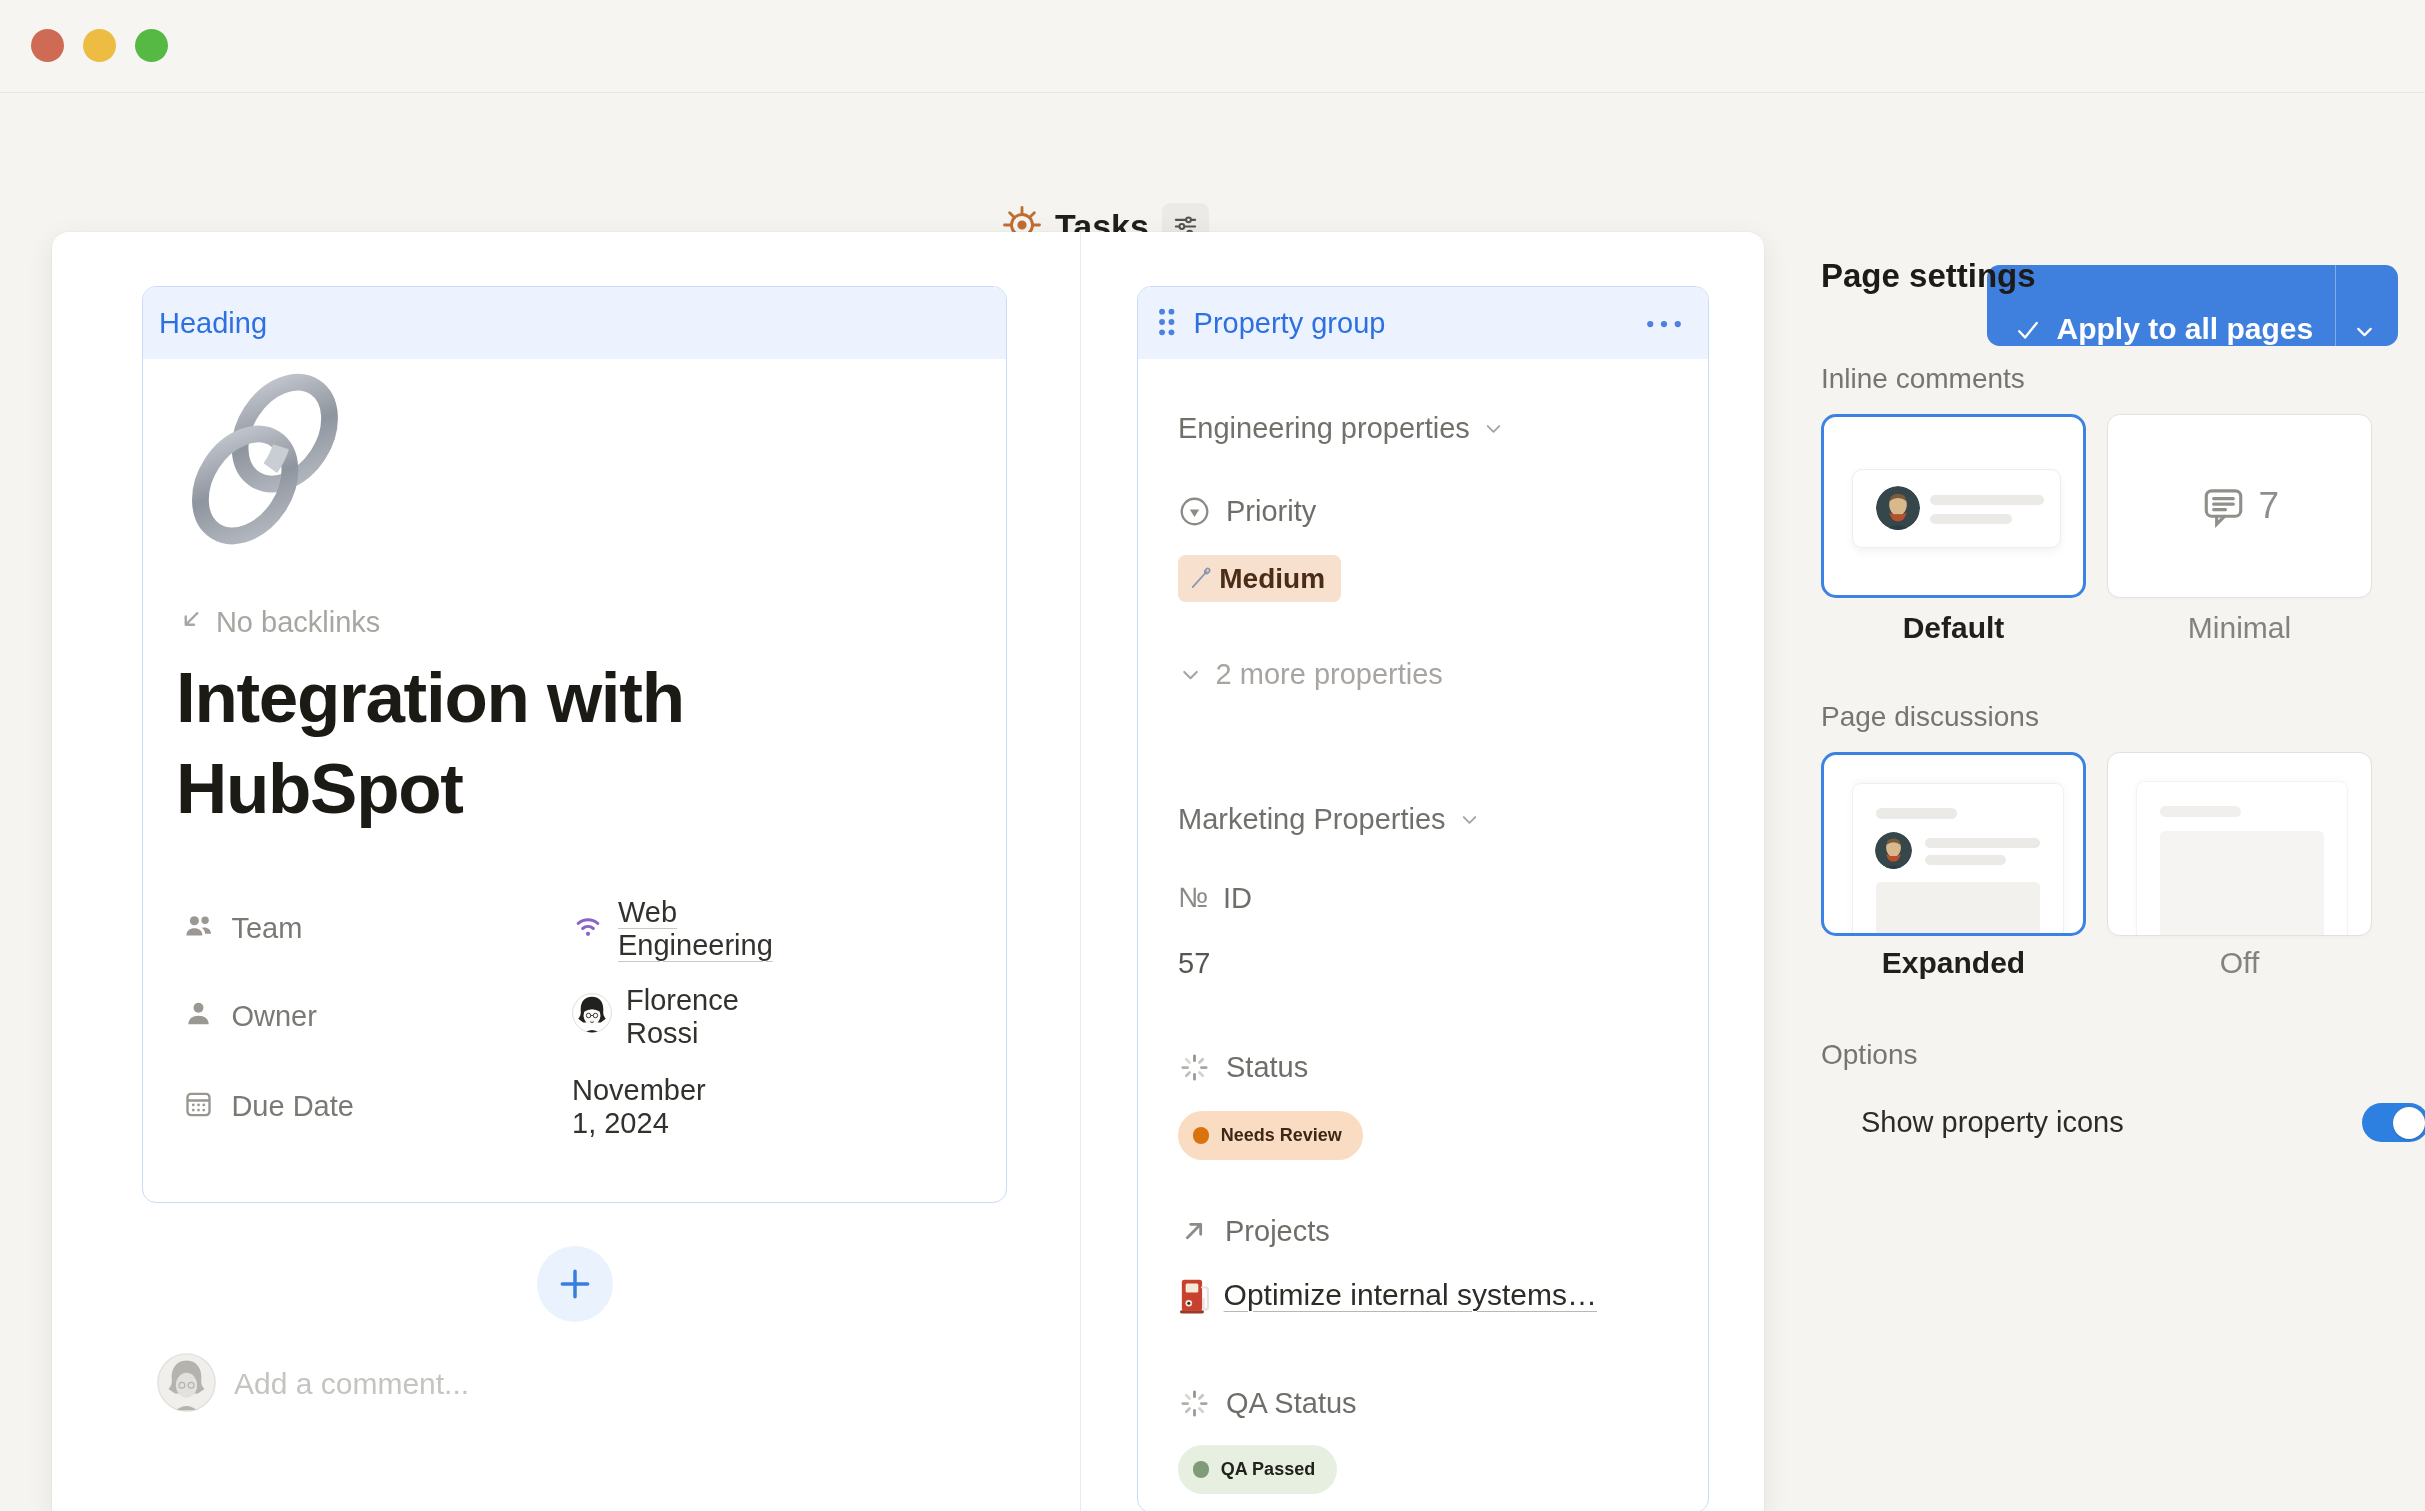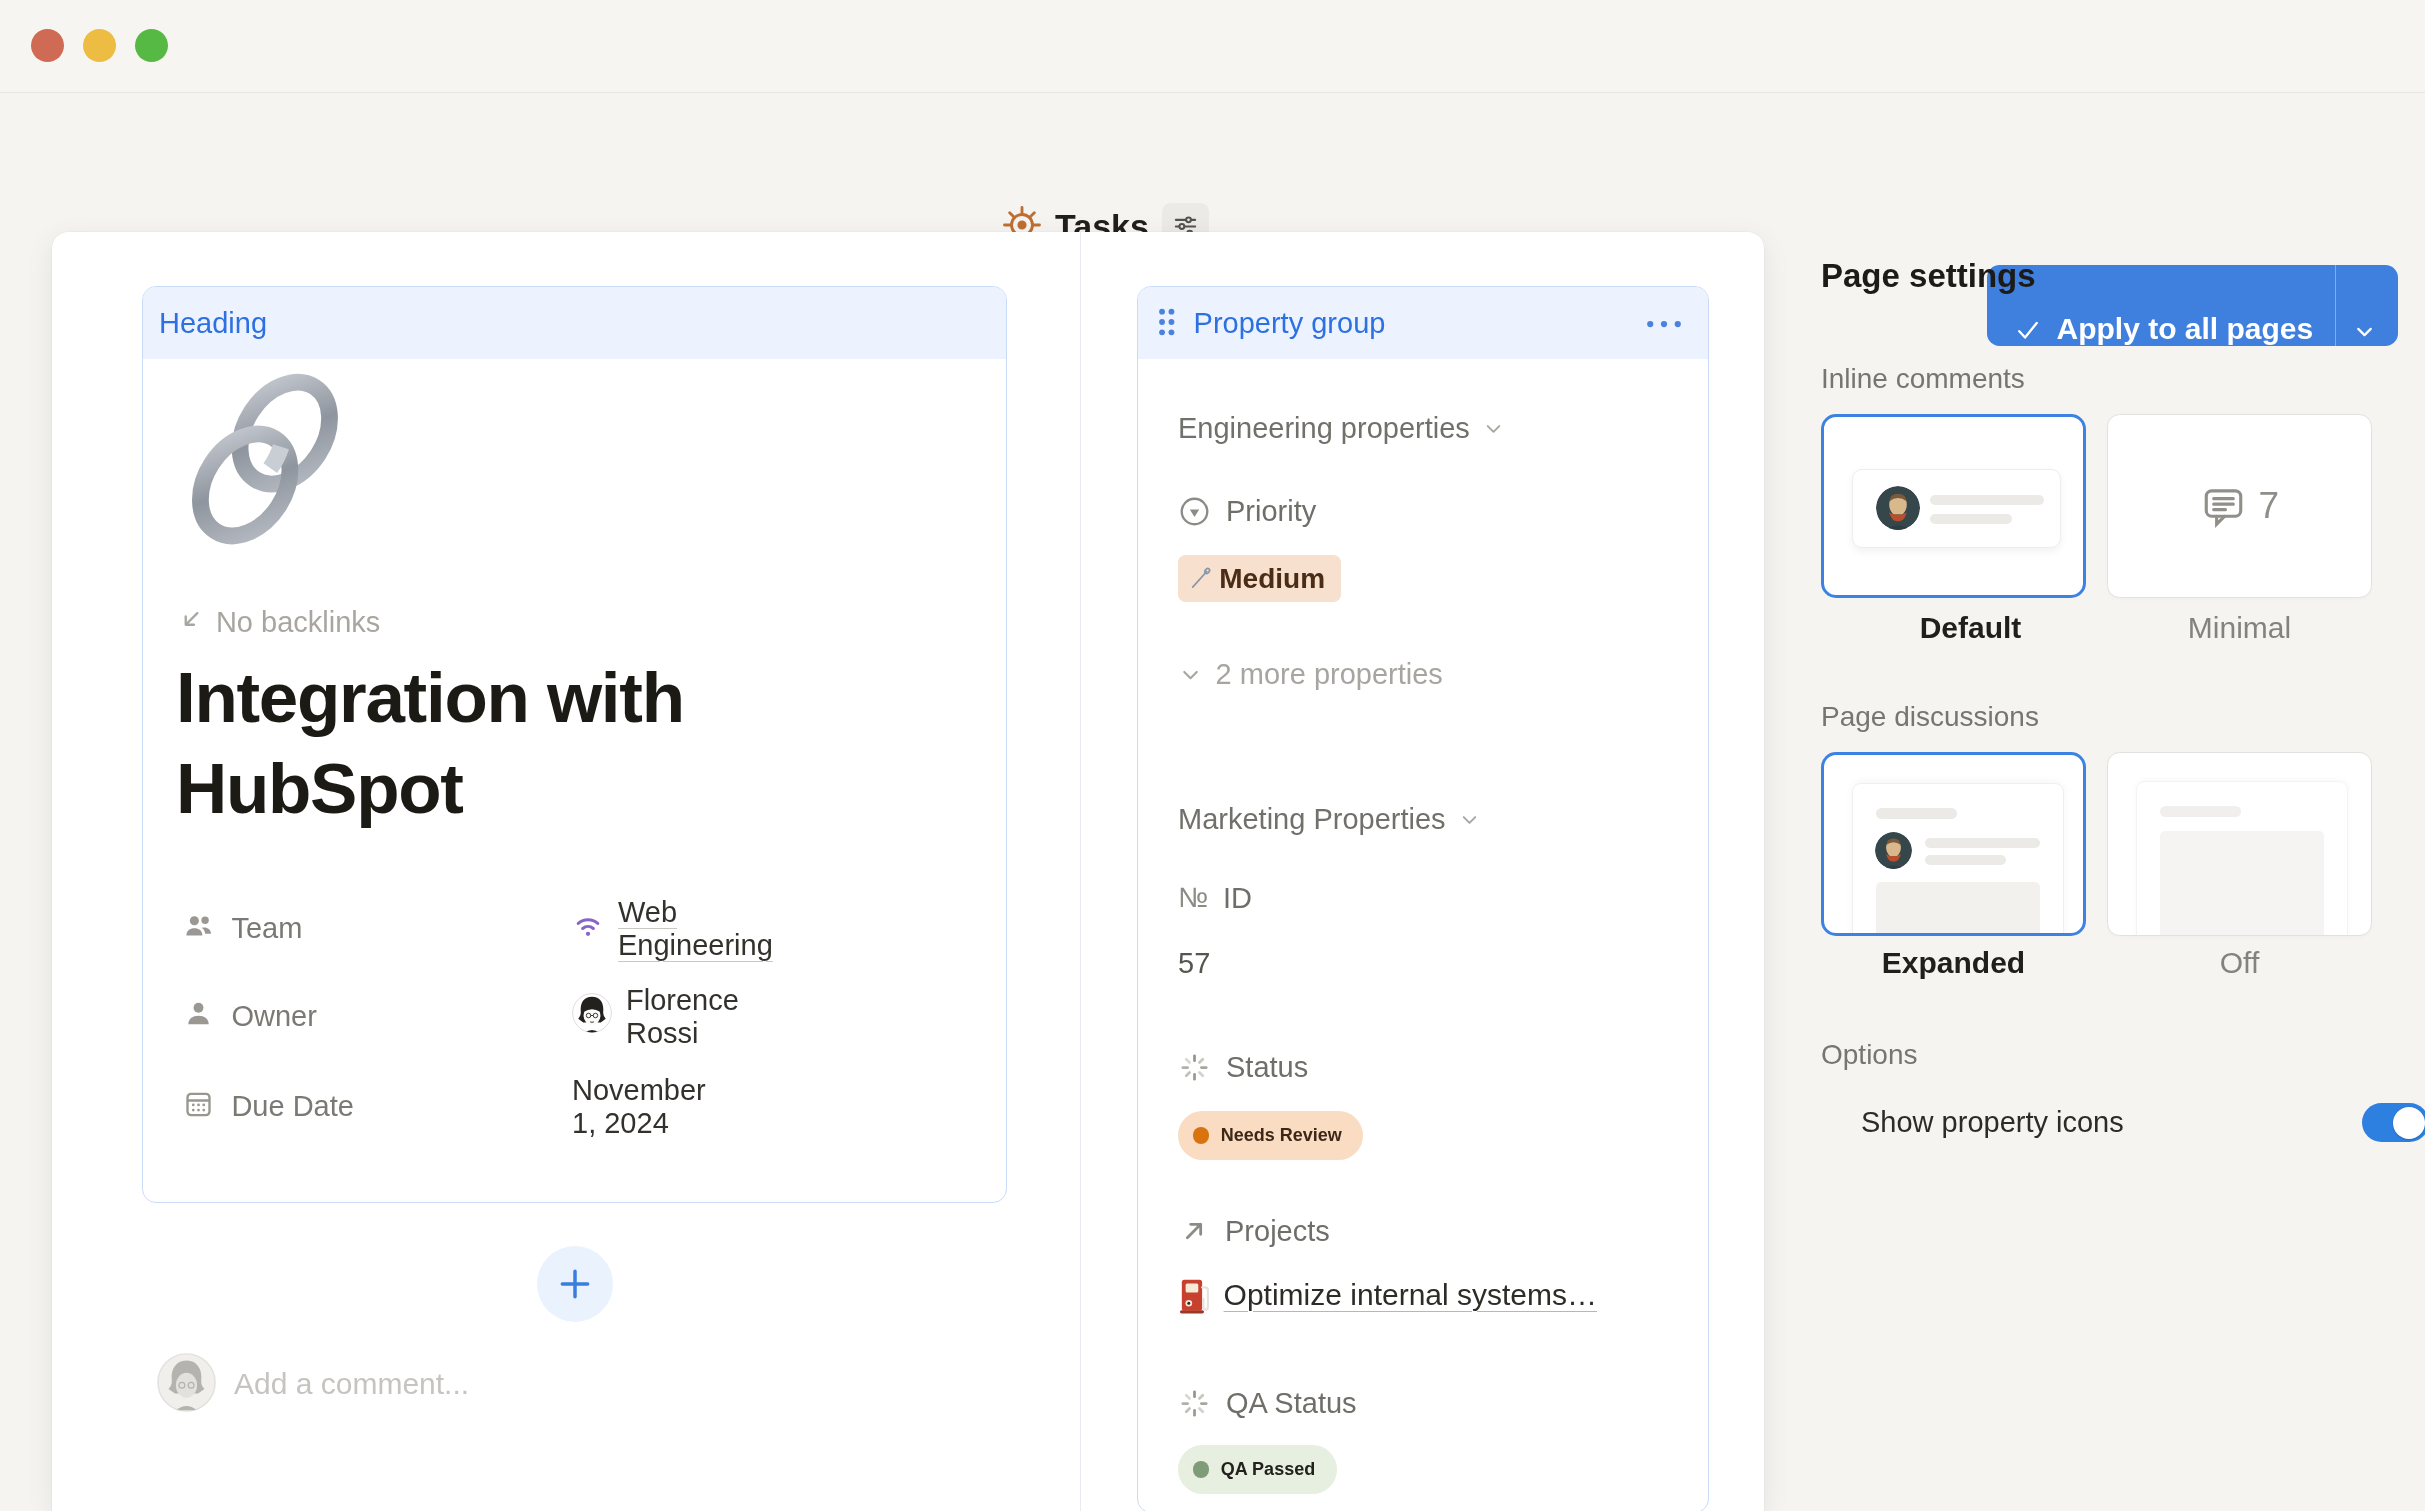--- a/index.html
+++ b/index.html
@@ -108,21 +108,21 @@
   .opt-card{position:absolute;width:265px;height:184px;background:#fff;box-sizing:border-box;}
   .opt-card.selected{border:3.8px solid #3b82e3;border-radius:15px;}
   .opt-card.plain{border:1.3px solid #e3e1dd;border-radius:12.6px;box-shadow:0 1.3px 3.8px rgba(0,0,0,.02);}
   .card-default{left:0px;top:182px;}
   .card-minimal{left:286px;top:182px;}
   .card-expanded{left:0px;top:520px;}
   .card-off{left:286px;top:520px;}
   .opt-label{position:absolute;width:265px;text-align:center;font-size:30px;}
   .opt-label.on{font-weight:700;color:#201f1b;}
   .opt-label.off{color:#84827d;}
-  .lbl-default{left:17px;top:379px;}
+  .lbl-default{left:0;top:379px;}
   .lbl-minimal{left:286px;top:379px;}
   .lbl-expanded{left:0;top:714px;}
   .lbl-off{left:286px;top:714px;}
 
   .mini-comment{position:absolute;left:28px;top:52px;width:207px;height:77px;background:#fff;border:1.3px solid #eeedeb;border-radius:10px;box-shadow:0 3.8px 8.8px rgba(0,0,0,.05);}
   .mini-comment .ln1{position:absolute;left:77px;top:25px;width:114px;height:10px;border-radius:5px;background:#ebeae7;}
   .mini-comment .ln2{position:absolute;left:77px;top:44px;width:82px;height:10px;border-radius:5px;background:#ebeae7;}
   .mini-av{position:absolute;border-radius:50%;overflow:hidden;}
 
   .minimal-center{position:absolute;left:0;top:0;width:100%;height:100%;display:flex;align-items:center;justify-content:center;gap:11.4px;}

